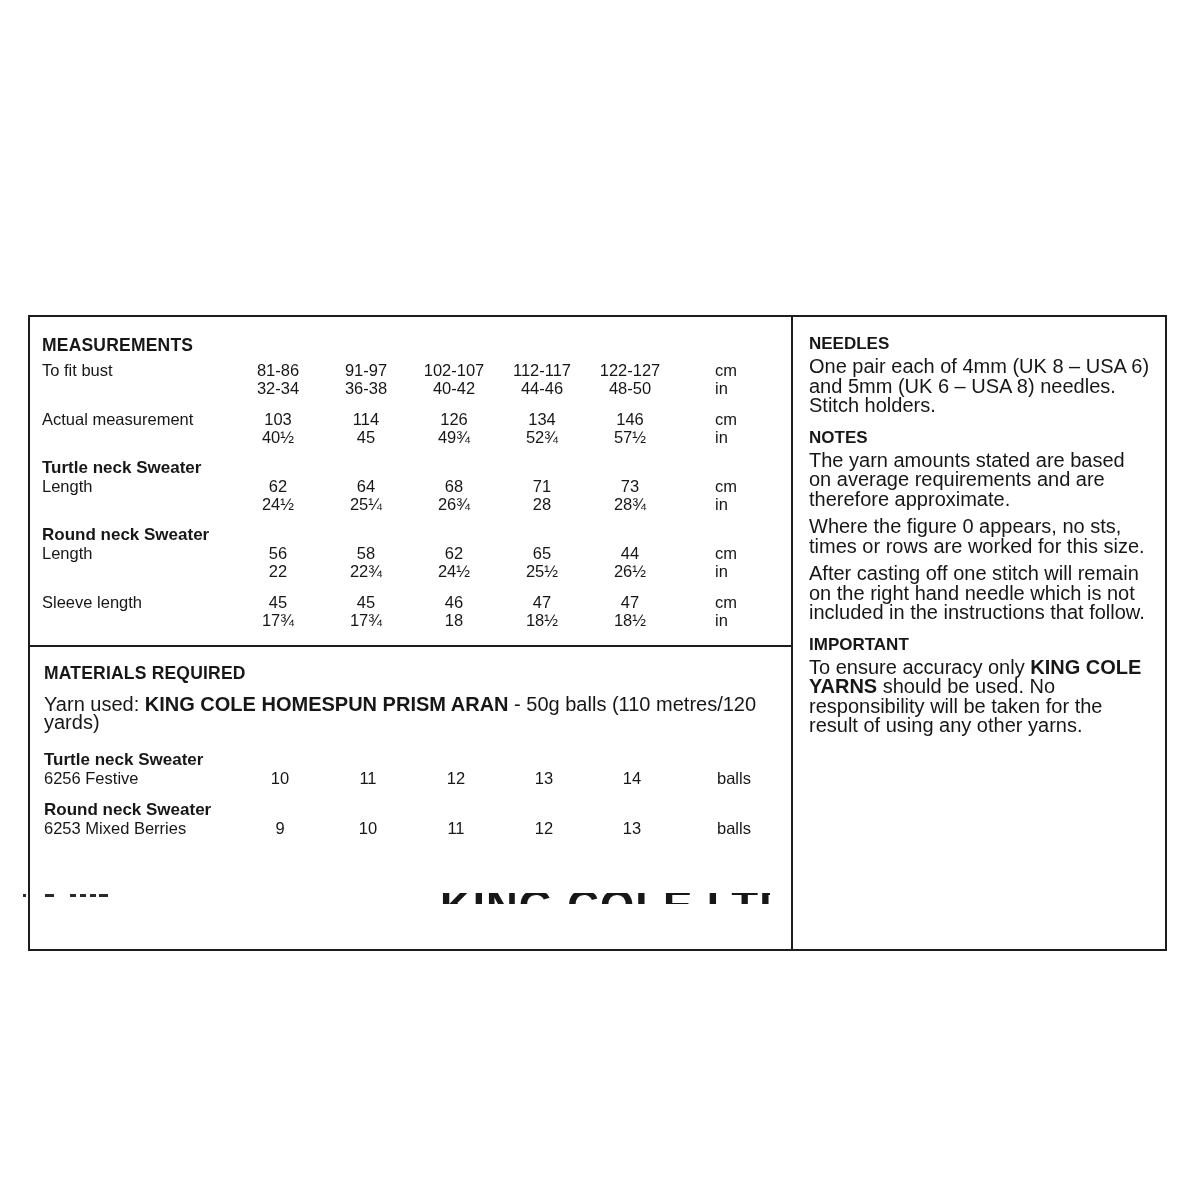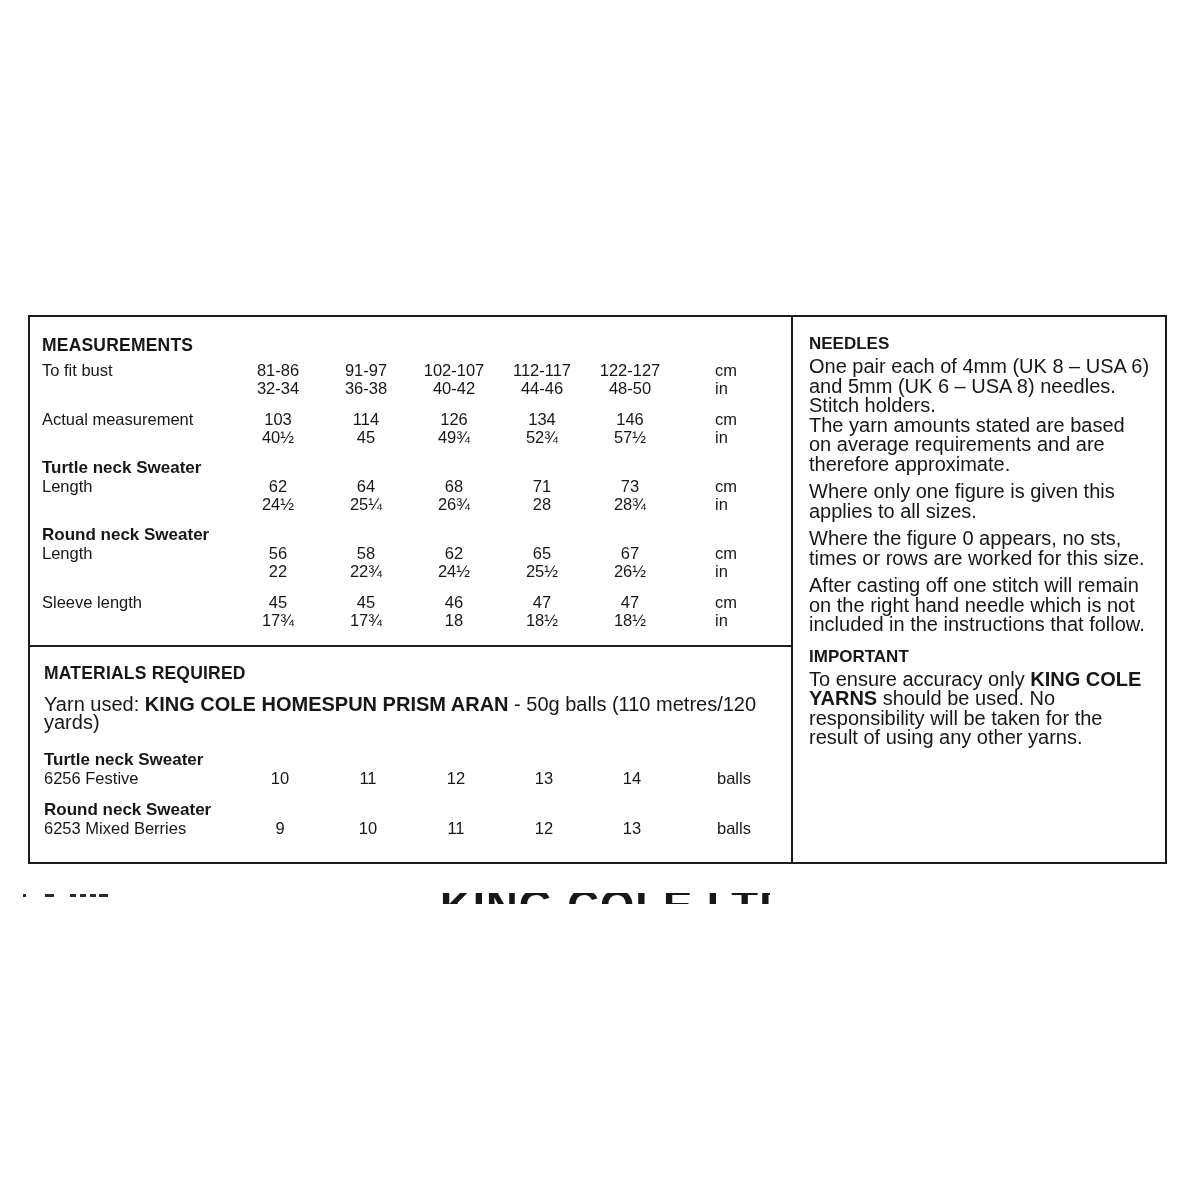--- a/index.html
+++ b/index.html
@@ -11,21 +11,21 @@
   }
   .page {
     position:relative;
     width:1200px; height:1200px;
     background:#ffffff;
     overflow:hidden;
   }
   .main-box {
     position:absolute;
     left:28px; top:315px;
-    width:1139px; height:549px;
+    width:1139px; height:636px;
     border:2px solid #1c1c1c;
     display:flex;
     background:#ffffff;
   }
   .left-col {
     width:763px;
     border-right:2px solid #1c1c1c;
     display:flex; flex-direction:column;
   }
   .meas-section {
@@ -174,21 +174,21 @@
         </div>
 
         <div class="m-block">
           <div class="m-group">Round neck Sweater</div>
           <div class="m-grid">
             <div class="m-label">Length</div>
             <div class="m-val">56</div>
             <div class="m-val">58</div>
             <div class="m-val">62</div>
             <div class="m-val">65</div>
-            <div class="m-val">67</div>
+            <div class="m-val">44</div>
             <div class="m-unit">cm</div>
           </div>
           <div class="m-grid">
             <div class="m-label"></div>
             <div class="m-val">22</div>
             <div class="m-val">22¾</div>
             <div class="m-val">24½</div>
             <div class="m-val">25½</div>
             <div class="m-val">26½</div>
             <div class="m-unit">in</div>
@@ -249,22 +249,22 @@
         </div>
 
       </div>
     </div>
 
     <div class="right-col">
       <div class="side-title">NEEDLES</div>
       <div class="side-line">One pair each of 4mm (UK 8 – USA 6) and 5mm (UK 6 – USA 8) needles.</div>
       <div class="side-line">Stitch holders.</div>
 
+      <div class="side-title spaced">NOTES</div>
       <div class="side-para">The yarn amounts stated are based on average requirements and are therefore approximate.</div>
-      <div class="side-para">Where only one figure is given this applies to all sizes.</div>
       <div class="side-para">Where the figure 0 appears, no sts, times or rows are worked for this size.</div>
       <div class="side-para">After casting off one stitch will remain on the right hand needle which is not included in the instructions that follow.</div>
 
       <div class="side-title spaced">IMPORTANT</div>
       <div class="side-para"><span>To ensure accuracy only </span><span class="bold">KING COLE YARNS</span><span> should be used. No responsibility will be taken for the result of using any other yarns.</span></div>
     </div>
   </div>
 
   <div class="footer-center">
     <span>KING COLE LTD</span>

